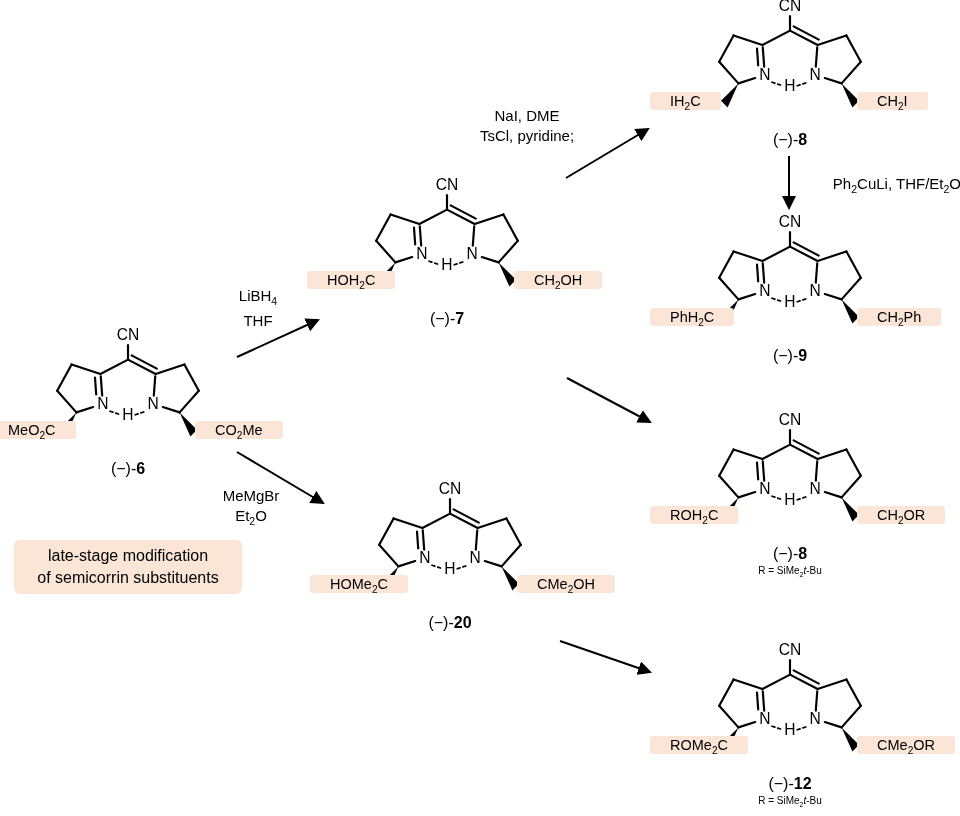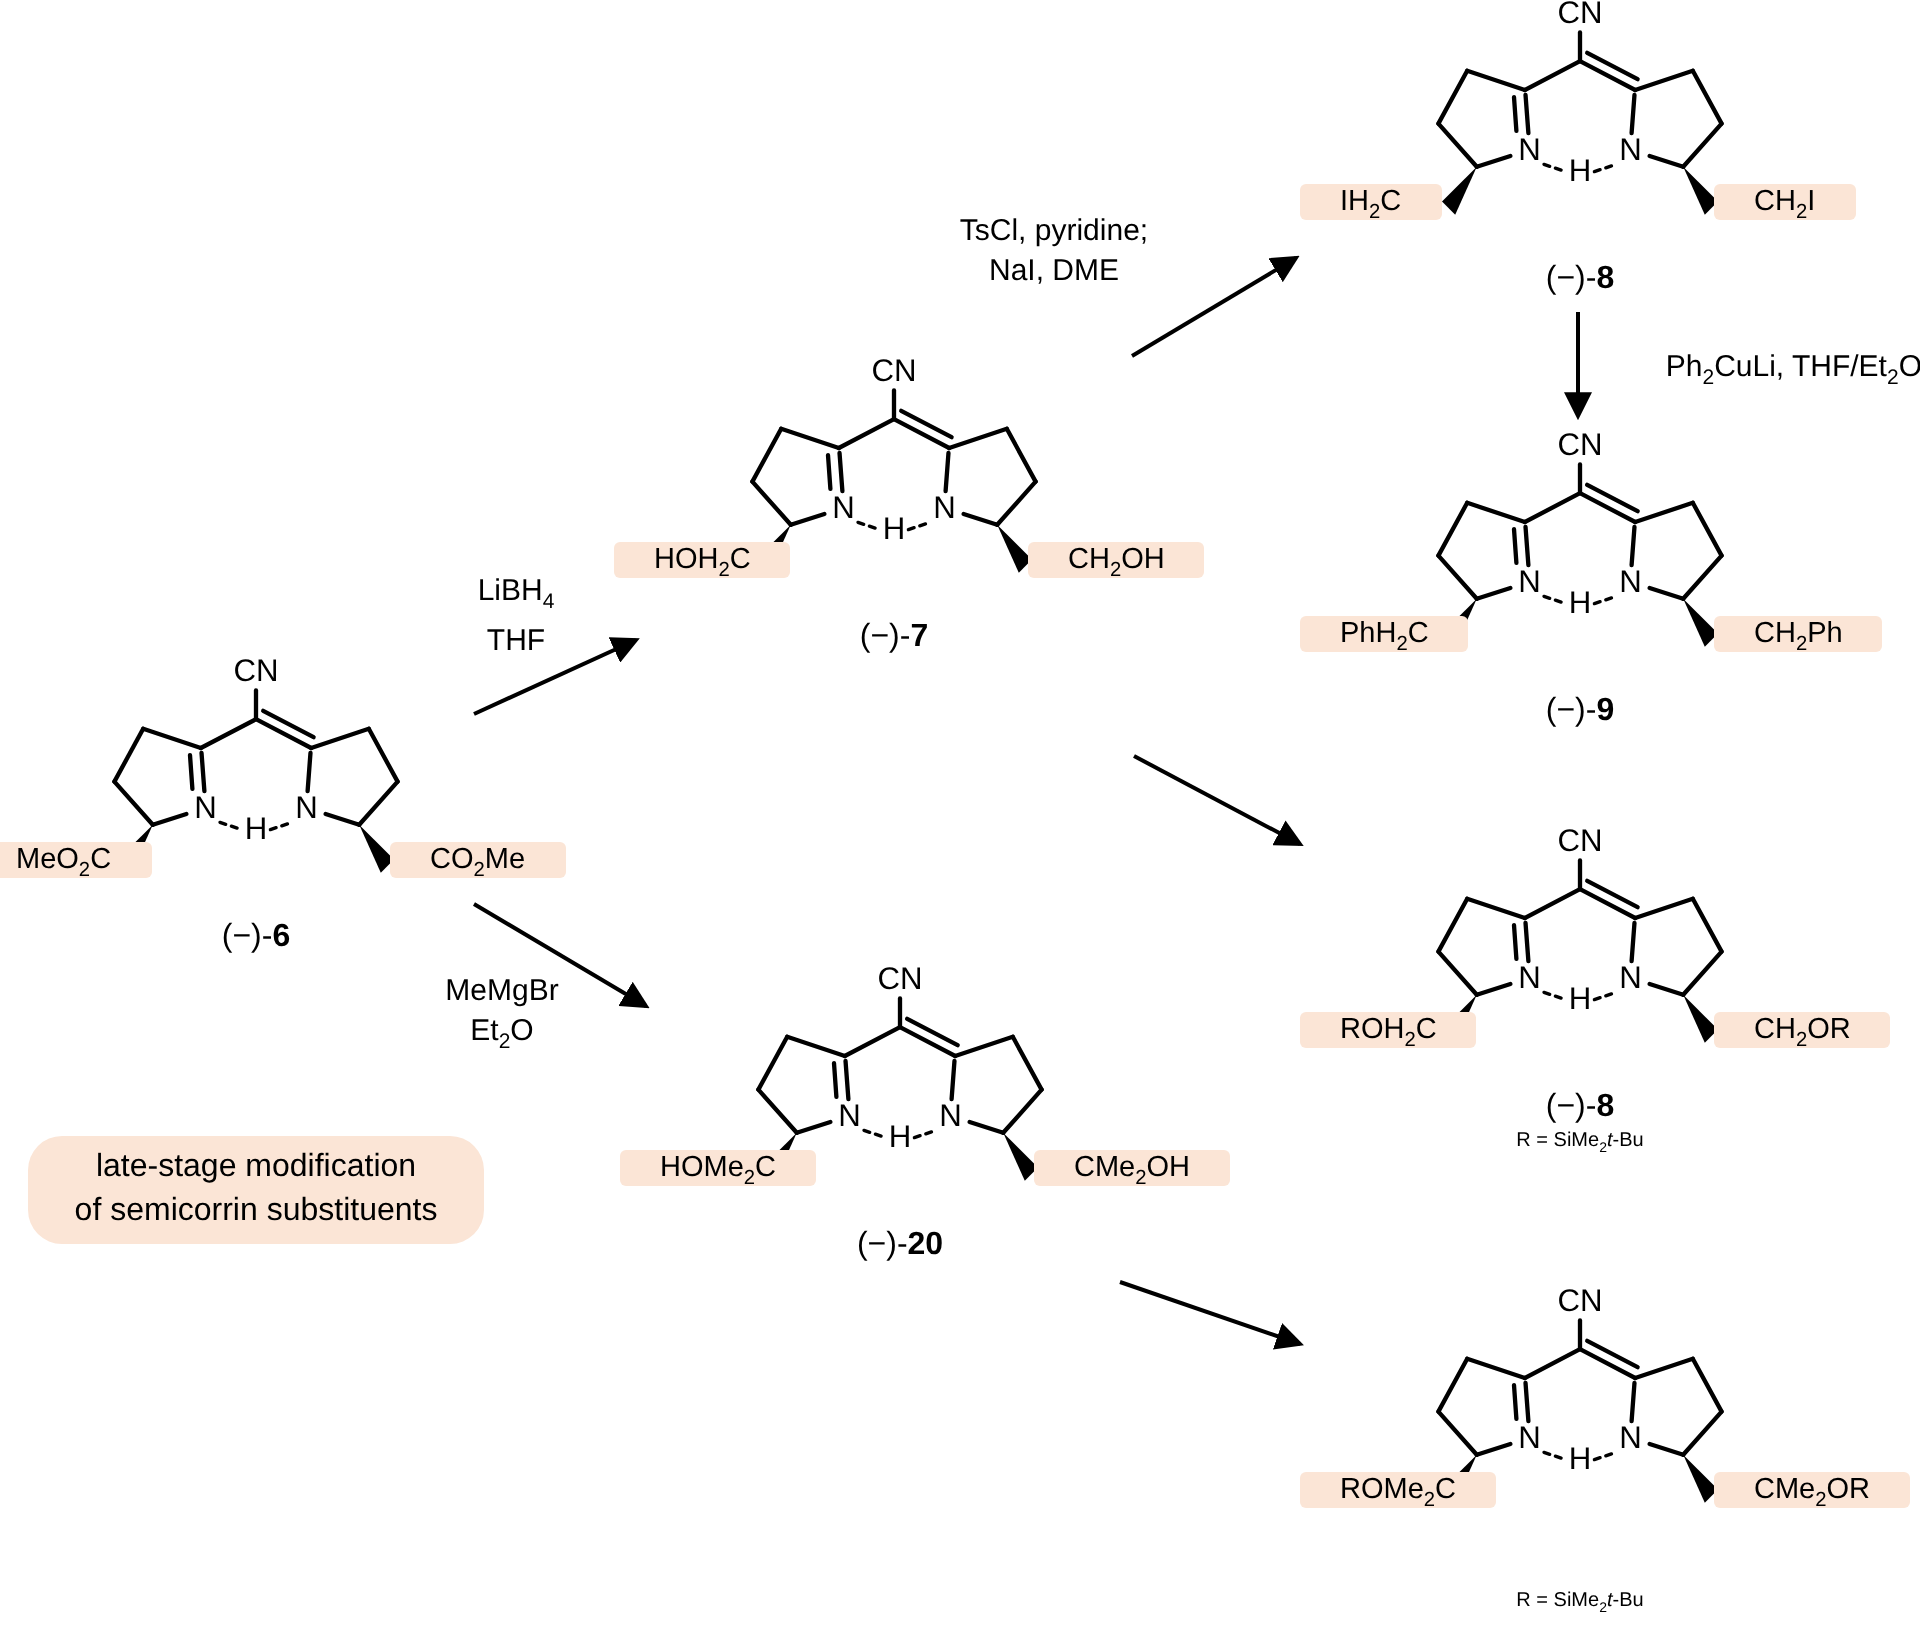--- a/index.html
+++ b/index.html
@@ -11,21 +11,21 @@
   svg text{font-family:"Liberation Sans",sans-serif;font-size:13px;fill:#000}
   .sub{position:absolute;top:102px;font-size:14.5px;white-space:nowrap}
   .sub.left{left:0;width:70px;text-align:right}
   .sub.right{left:207px;text-align:left}
   .hl{background:#fbe5d6;border-radius:3px;padding:1px 20px}
   .clabel{position:absolute;top:140px;left:0;width:100%;text-align:center;font-size:16px}
   .rnote{position:absolute;top:160px;left:0;width:100%;text-align:center;font-size:10px}
   .reagent{position:absolute;text-align:center;font-size:15px;line-height:20px;white-space:nowrap}
   .reagent.left-align{text-align:right}
   #arrows{position:absolute;left:0;top:0;width:960px;height:816px;pointer-events:none}
-  .notebox{position:absolute;left:14px;top:568px;width:228px;background:#fbe5d6;border-radius:17px;text-align:center;font-size:16px;line-height:22px;padding:5px 6px}
+  .notebox{position:absolute;left:14px;top:540px;width:228px;background:#fbe5d6;border-radius:6px;text-align:center;font-size:16px;line-height:22px;padding:5px 6px}
   sub{font-size:0.7em}
   i{font-style:italic}
 </style>
 </head>
 <body>
 
 <svg width="0" height="0" style="position:absolute" aria-hidden="true">
   <defs>
     <g id="semicorrin" stroke="#000" stroke-width="1.8" fill="none" stroke-linecap="round">
 
@@ -132,31 +132,32 @@
     <div class="clabel">(−)-<b>8</b></div>
     <div class="rnote">R = SiMe<sub>2</sub><i>t</i>-Bu</div>
   </div>
 
   <div class="structure" style="left:650px;top:635px">
     <svg class="skeleton" viewBox="0 0 200 130">
         <use href="#semicorrin"></use>
       </svg>
     <span class="sub left"><span class="hl">ROMe<sub>2</sub>C</span></span>
     <span class="sub right"><span class="hl">CMe<sub>2</sub>OR</span></span>
+    <div class="clabel">(−)-<b>12</b></div>
     <div class="rnote">R = SiMe<sub>2</sub><i>t</i>-Bu</div>
   </div>
 
   <div class="reagent" style="left:210px;top:286px;width:96px">
     <div>LiBH<sub>4</sub></div>
     <div>THF</div>
   </div>
 
   <div class="reagent" style="left:447px;top:106px;width:160px">
+    <div>NaI, DME</div>
     <div>TsCl, pyridine;</div>
-    <div>NaI, DME</div>
   </div>
 
   <div class="reagent left-align" style="left:801px;top:174px;width:160px">
     <div>Ph<sub>2</sub>CuLi, THF/Et<sub>2</sub>O</div>
   </div>
 
 
   <div class="reagent" style="left:205px;top:486px;width:92px">
     <div>MeMgBr</div>
     <div>Et<sub>2</sub>O</div>

